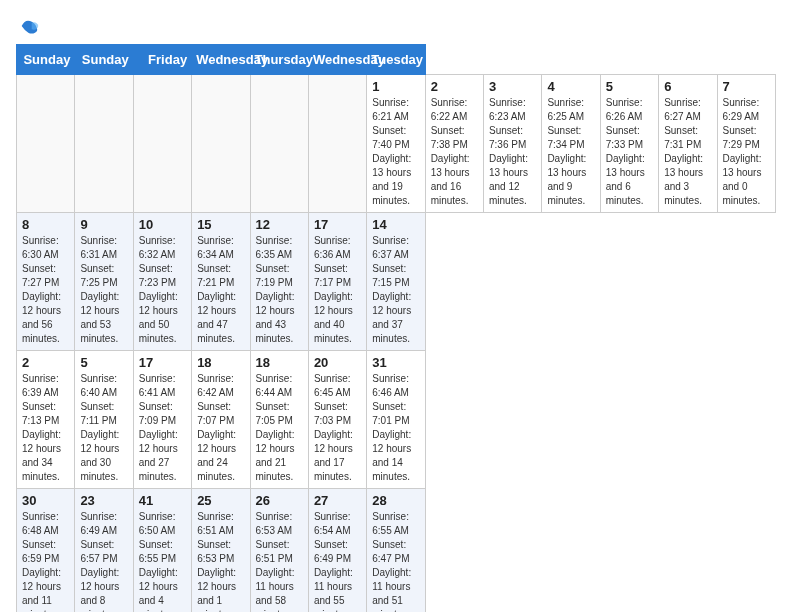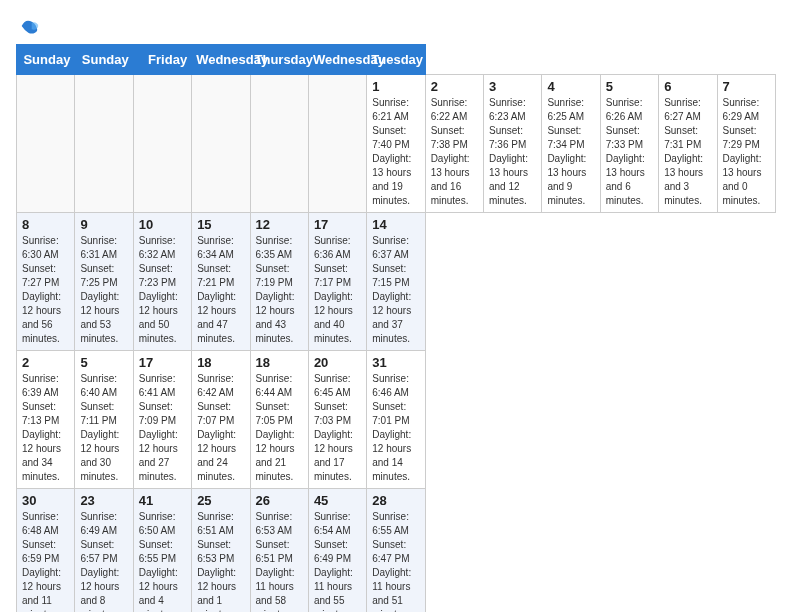--- a/index.html
+++ b/index.html
@@ -343,21 +343,21 @@
         </td>
         <td>
           <span class="day-number">26</span>
         <div class="day-info">
           Sunrise: 6:53 AM<br>
           Sunset: 6:51 PM<br>
           Daylight: 11 hours and 58 minutes.
         </div>
         </td>
         <td>
-          <span class="day-number">45</span>
+          <span class="day-number">27</span>
         <div class="day-info">
           Sunrise: 6:54 AM<br>
           Sunset: 6:49 PM<br>
           Daylight: 11 hours and 55 minutes.
         </div>
         </td>
         <td>
           <span class="day-number">28</span>
         <div class="day-info">
           Sunrise: 6:55 AM<br>

